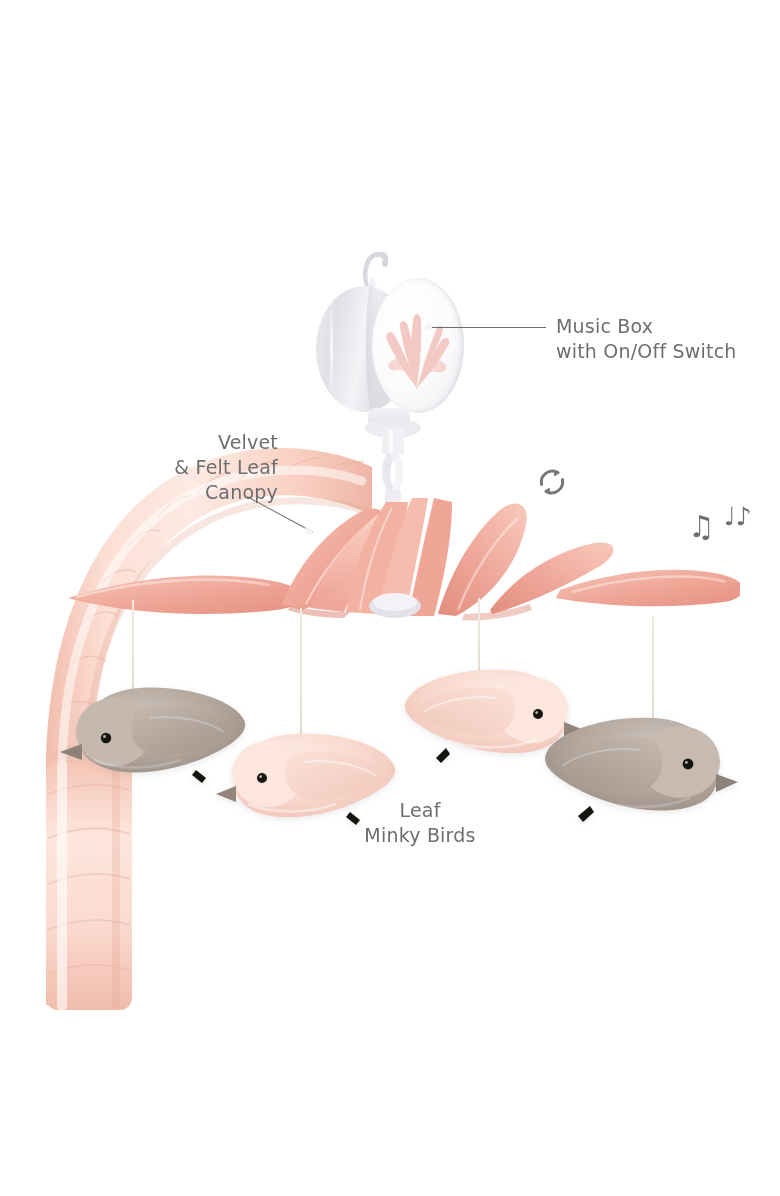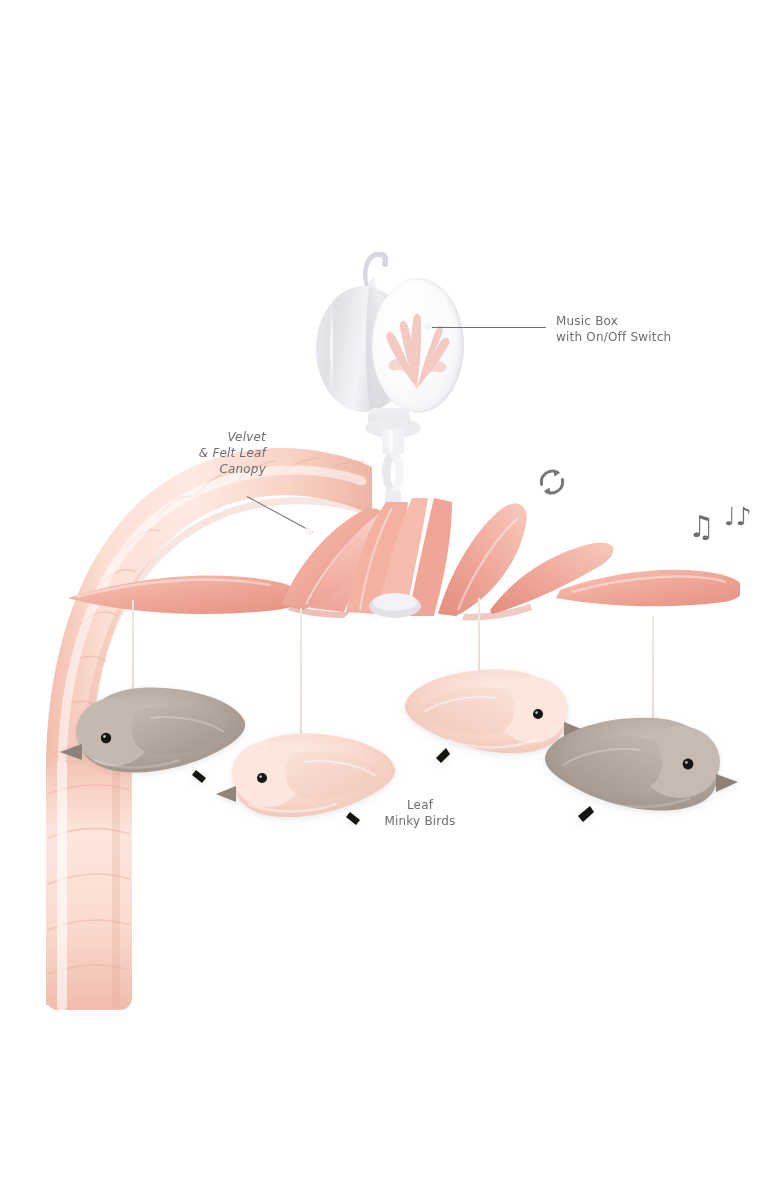--- a/index.html
+++ b/index.html
@@ -2,21 +2,21 @@
 <html><head>
 <meta charset="utf-8">
 <style>
   html,body{margin:0;padding:0;background:#fff;}
   body{width:780px;height:1196px;position:relative;overflow:hidden;
        font-family:"DejaVu Sans", sans-serif;}
   .stage{position:absolute;inset:0;background:#ffffff;}
 
   
   .anno{position:absolute;color:#6e6e70;font-family:"DejaVu Sans", sans-serif;
-        font-size:12px;line-height:1.32;letter-spacing:.2px;white-space:pre-line;}
+        font-size:19px;line-height:1.32;letter-spacing:.2px;white-space:pre-line;}
   .anno.r{text-align:right;}
   .anno.l{text-align:left;}
   .anno.c{text-align:center;}
 
   .leader{position:absolute;background:#6e6e70;height:1.4px;transform-origin:0 50%;}
   .dot{position:absolute;width:7px;height:7px;border-radius:50%;
        background:#f6f3f2;box-shadow:0 0 3px 1px rgba(255,255,255,.9);}
 
   .rot-icon{position:absolute;width:30px;height:30px;}
   .notes{position:absolute;color:#6e6e70;font-size:30px;line-height:1;}
@@ -324,21 +324,21 @@
       <path d="M62 112 l-12 10 l5 6 l11 -10 Z" fill="#16140f"></path>
       <path d="M66 104 C92 116 132 116 162 104" stroke="rgba(255,255,255,.2)" stroke-width="2.6" fill="none"></path>
     </svg>
   </div>
 
   <div class="dot" style="left:425px;top:323px;"></div>
   <div class="leader" style="left:432px;top:327px;width:114px;"></div>
   <div class="anno l" style="left:556px;top:314px;">Music Box
 with On/Off Switch</div>
 
-  <div class="anno r" style="left:116px;top:430px;width:150px;font-style:italic;">Velvet
+  <div class="anno r" style="left:128px;top:430px;width:150px;">Velvet
 &amp; Felt Leaf
 Canopy</div>
   <div class="leader" style="left:247px;top:496px;width:75px;transform:rotate(28.5deg);"></div>
   <div class="dot" style="left:305px;top:528px;"></div>
 
   <div class="rot-icon" style="left:537px;top:467px;">
     <svg width="30" height="30" viewBox="0 0 30 30">
       <path d="M4.6 17.4 A11 11 0 0 1 20.5 5.4" stroke="#77777a" stroke-width="3" fill="none" stroke-linecap="round"></path>
       <path d="M25.4 12.6 A11 11 0 0 1 9.5 24.6" stroke="#77777a" stroke-width="3" fill="none" stroke-linecap="round"></path>
       <path d="M16.5 2.2 L23.2 5.8 L17.4 9.6 Z" fill="#77777a"></path>

